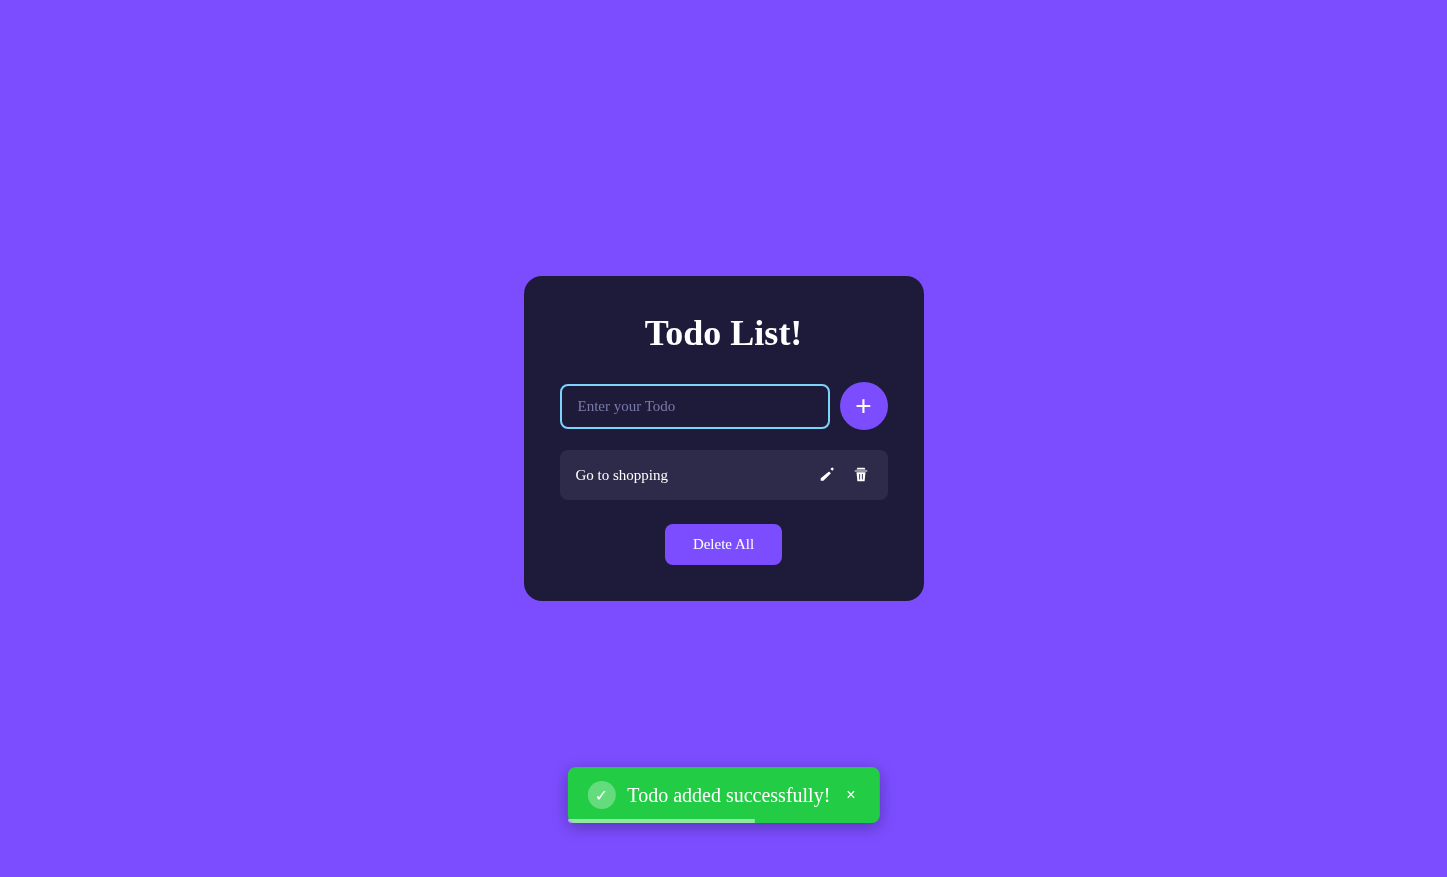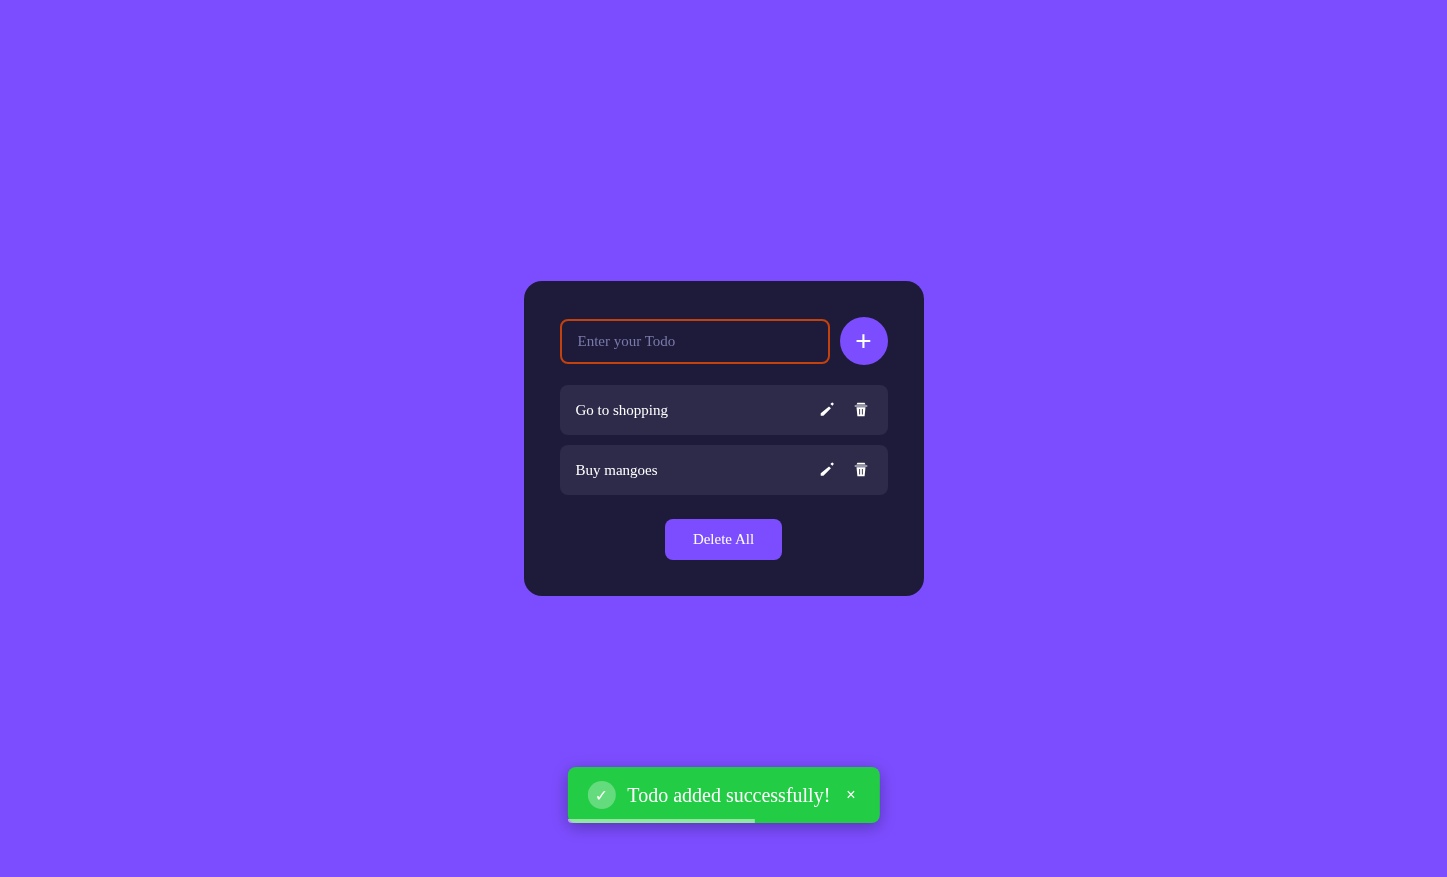--- a/index.html
+++ b/index.html
@@ -42,21 +42,21 @@
     .input-row {
       display: flex;
       gap: 10px;
       margin-bottom: 20px;
       align-items: center;
     }
 
     .todo-input {
       flex: 1;
       background-color: transparent;
-      border: 2px solid #c2410c;
+      border: 2px solid #7dd3fc;
       border-radius: 8px;
       padding: 12px 16px;
       color: #aaaacc;
       font-size: 15px;
       font-family: 'Comic Sans MS', 'Chalkboard SE', cursive;
       outline: none;
     }
 
     .todo-input::placeholder {
       color: #7a7aaa;
@@ -193,20 +193,21 @@
       width: 60%;
       height: 4px;
       background-color: rgba(255,255,255,0.5);
       border-radius: 0 0 0 8px;
     }
   </style>
 </head>
 <body>
 
 <div class="todo-card">
+  <h1 class="todo-title">Todo List!</h1>
 
   <div class="input-row">
     <input class="todo-input" type="text" placeholder="Enter your Todo" style="">
     <button class="add-button">+</button>
   </div>
 
   <div class="todo-list">
 
     <div class="todo-item">
       <span class="todo-item-text">Go to shopping</span>
@@ -219,35 +220,20 @@
         <button class="action-btn">
           <svg viewBox="0 0 20 20" xmlns="http://www.w3.org/2000/svg">
             <path d="M6 2h8l1 2H5L6 2zm-3 3h14v1H3V5zm2 2h10l-1 10H6L5 7zm3 2v6h1V9H8zm3 0v6h1V9h-1z"></path>
           </svg>
         </button>
       </div>
     </div>
 
 
 
-    <div class="todo-item">
-      <span class="todo-item-text">Buy mangoes</span>
-      <div class="todo-item-actions">
-        <button class="action-btn">
-          <svg viewBox="0 0 20 20" xmlns="http://www.w3.org/2000/svg">
-            <path d="M14.85 2.15a1.5 1.5 0 0 1 2.12 2.12l-1.06 1.06-2.12-2.12 1.06-1.06zM3 13.5V16.5h3l8.37-8.37-2.12-2.12L3 13.5z"></path>
-          </svg>
-        </button>
-        <button class="action-btn">
-          <svg viewBox="0 0 20 20" xmlns="http://www.w3.org/2000/svg">
-            <path d="M6 2h8l1 2H5L6 2zm-3 3h14v1H3V5zm2 2h10l-1 10H6L5 7zm3 2v6h1V9H8zm3 0v6h1V9h-1z"></path>
-          </svg>
-        </button>
-      </div>
-    </div>
 
   </div>
 
   <button class="delete-all-btn">Delete All</button>
 </div>
 
 <div class="toast">
   <div class="toast-check">✓</div>
   <span class="toast-message">Todo added successfully!</span>
   <button class="toast-close">×</button>

